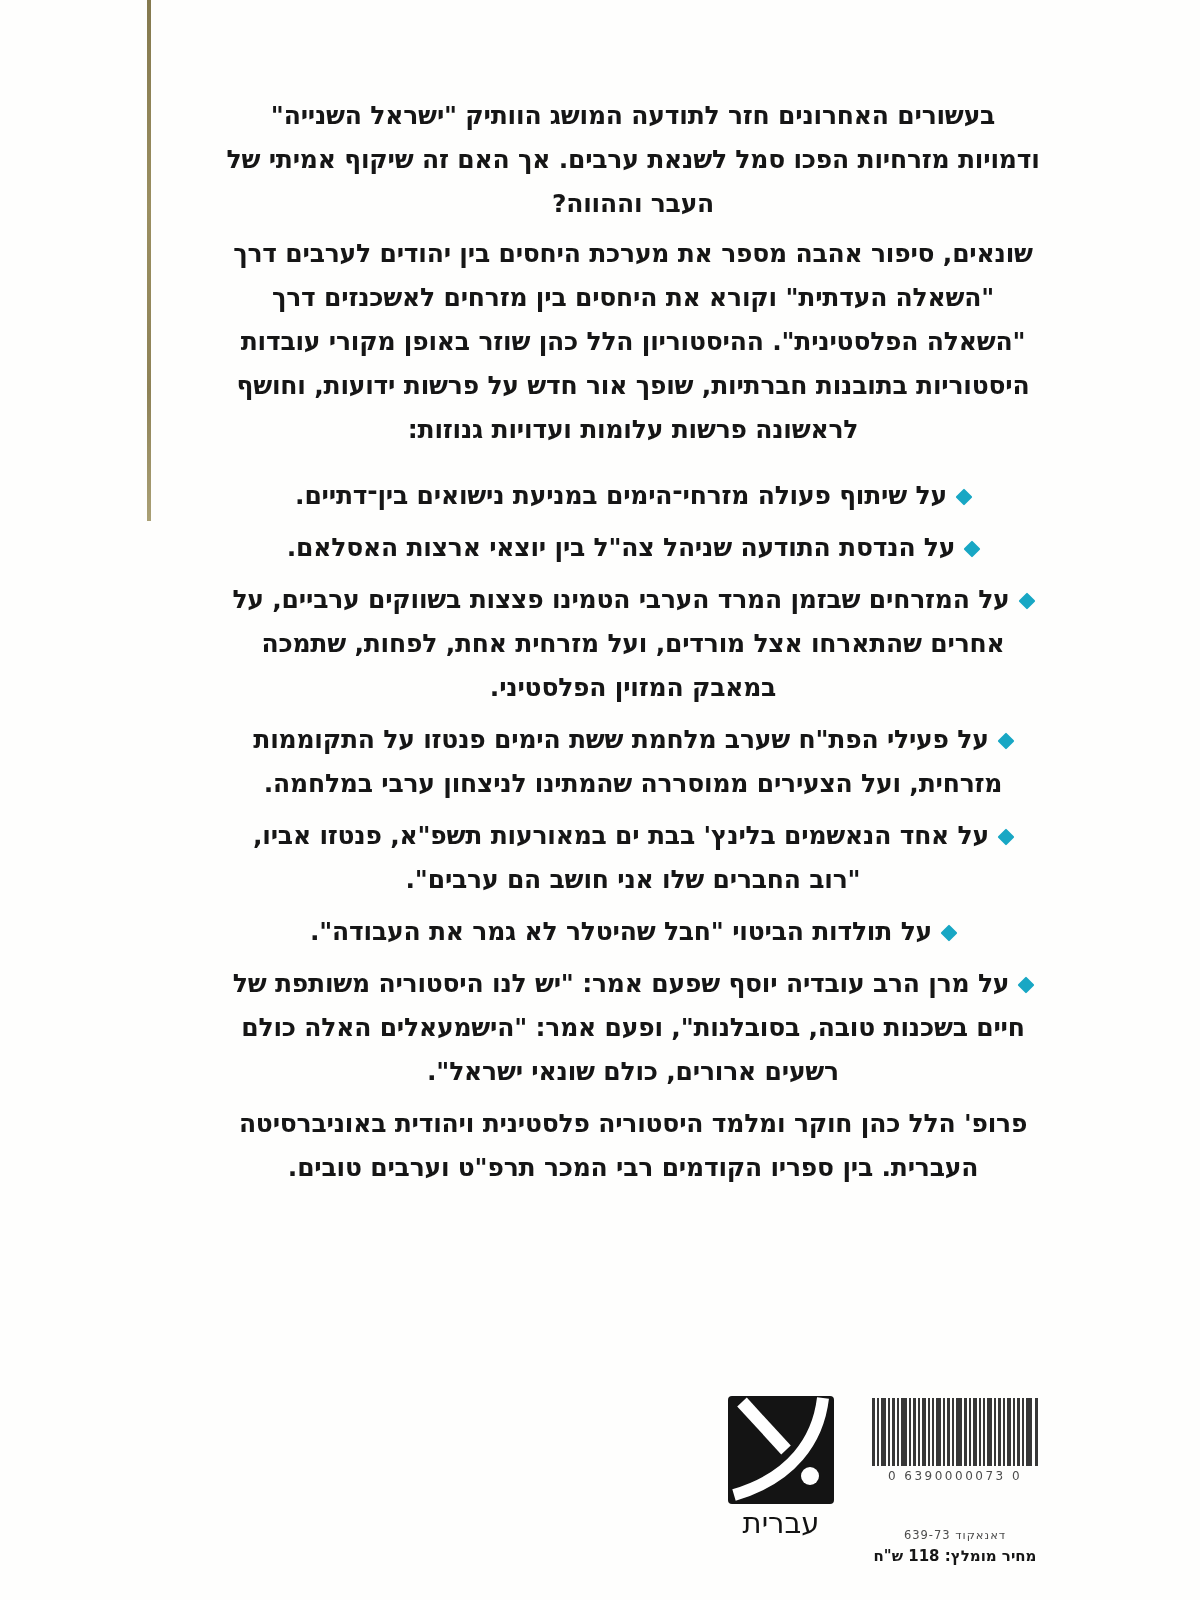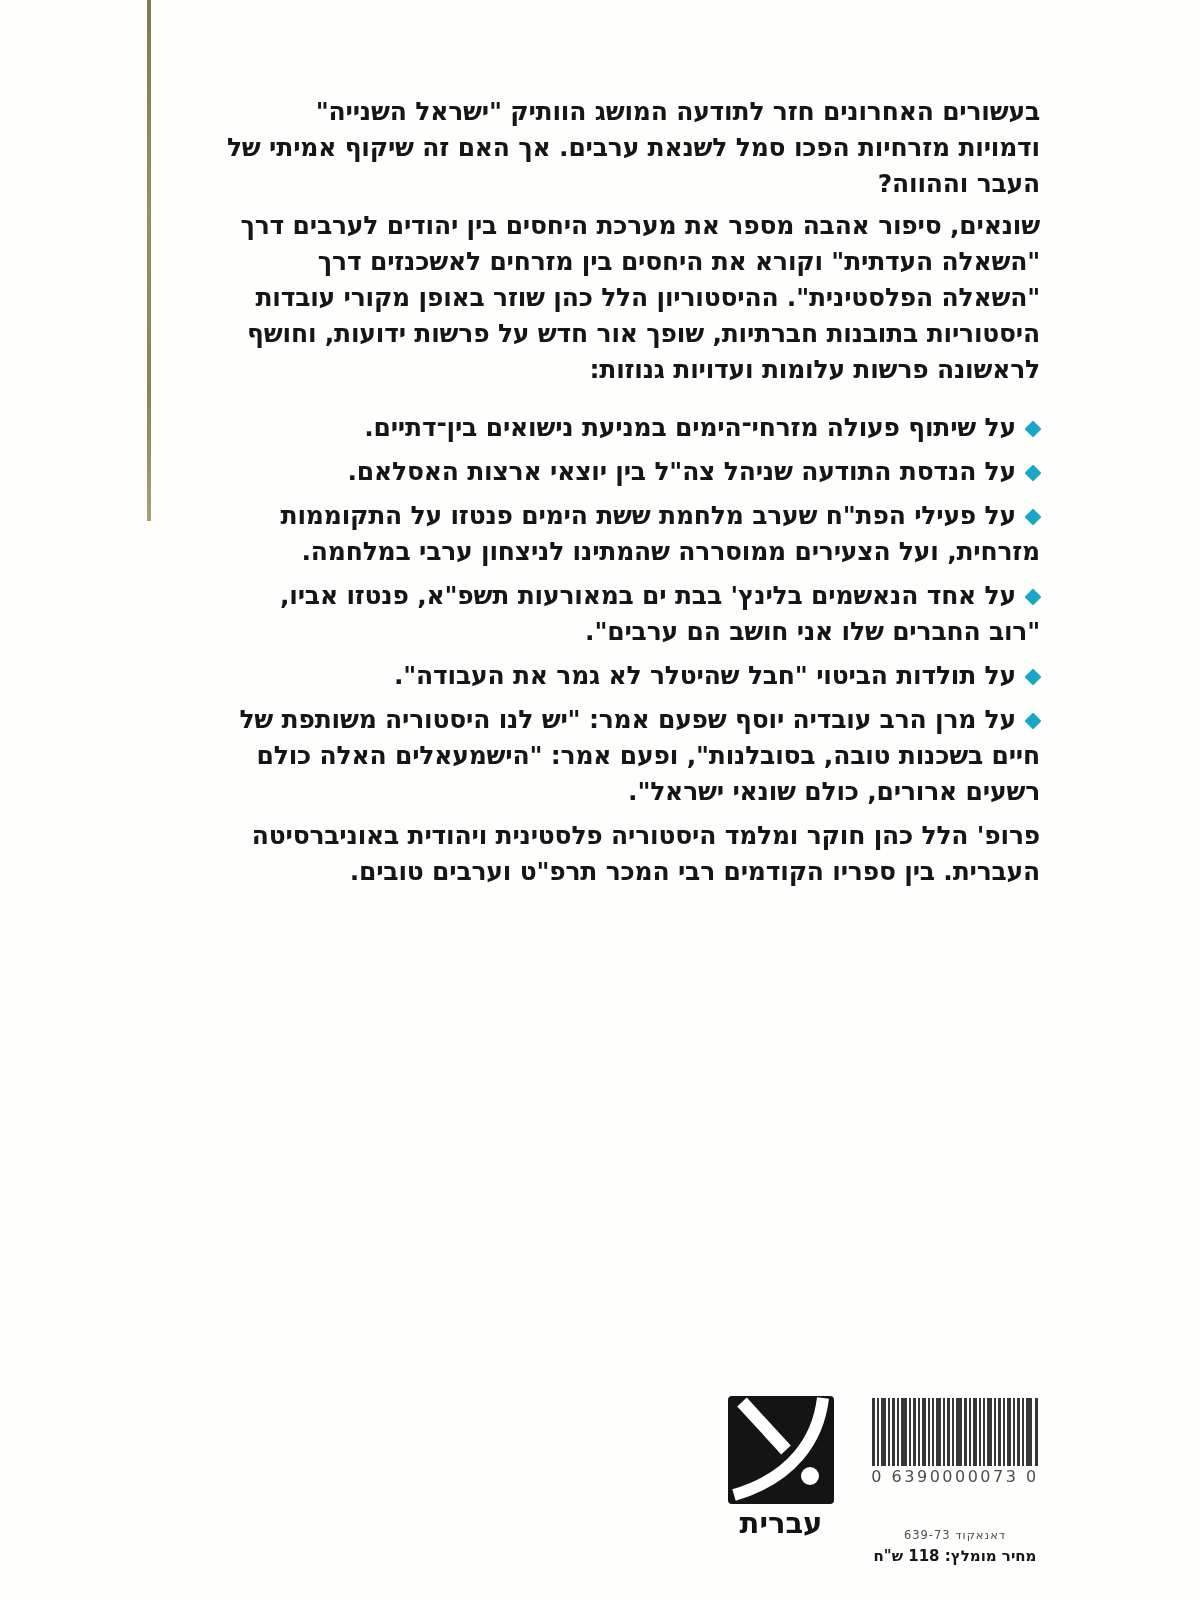--- a/index.html
+++ b/index.html
@@ -13,23 +13,23 @@
     color:#161616;
   }
   
   .spine-line{
     position:absolute;left:147px;top:0;width:4px;height:521px;
     background:linear-gradient(180deg,#6f6230 0%,#8a7c46 40%,#7b6d3a 75%,#9c905e 100%);
     opacity:.85;filter:blur(.4px);
   }
   .content{
     position:absolute;top:94px;right:160px;width:814px;
-    direction:rtl;text-align:right;
+    direction:rtl;text-align:center;
     font-weight:700;
-    font-size:25px;line-height:36px;
+    font-size:25px;line-height:44px;
     letter-spacing:-0.2px;
   }
   .para{margin:0 0 6px 0;}
   .para2{margin-bottom:22px;}
   .bullet{margin:0 0 8px 0;}
   .diamond{
     display:inline-block;width:12px;height:12px;
     background:#18a7c4;
     transform:rotate(45deg);
     margin-left:11px;margin-right:1px;
@@ -40,43 +40,44 @@
   .closing{margin-top:24px;margin-bottom:26px;}
   .author{margin-bottom:0;}
   .footer{
     position:absolute;top:1394px;right:160px;
     display:flex;flex-direction:row;gap:34px;align-items:flex-start;
     direction:ltr;
   }
   .logo-block{width:110px;text-align:center;}
   .logo-square{display:block;}
   .logo-caption{
-    direction:rtl;font-weight:700;font-size:29px;line-height:32px;color:#121212;
+    direction:rtl;font-weight:400;font-size:29px;line-height:32px;color:#121212;
     margin-top:1px;letter-spacing:0;
   }
   .barcode-block{width:170px;text-align:center;}
   .barcode{display:block;margin:4px auto 3px auto;}
-  .bc-num{font-size:16px;color:#4c4c4c;letter-spacing:2.5px;line-height:15px;}
+  .bc-num{font-size:12px;color:#4c4c4c;letter-spacing:2.5px;line-height:15px;}
   .bc-dana{direction:rtl;font-size:11.5px;color:#4c4c4c;line-height:15px;letter-spacing:1px;margin-top:44px;}
   .bc-price{direction:rtl;font-size:15px;font-weight:700;color:#161616;line-height:22px;margin-top:2px;}
 </style>
 </head>
 <body>
 
 <div class="page">
 
   <div class="spine-line"></div>
 
   <div class="content">
     <p class="para">בעשורים האחרונים חזר לתודעה המושג הוותיק "ישראל השנייה" ודמויות מזרחיות הפכו סמל לשנאת ערבים. אך האם זה שיקוף אמיתי של העבר וההווה?</p>
     <p class="para para2">שונאים, סיפור אהבה מספר את מערכת היחסים בין יהודים לערבים דרך "השאלה העדתית" וקורא את היחסים בין מזרחים לאשכנזים דרך "השאלה הפלסטינית". ההיסטוריון הלל כהן שוזר באופן מקורי עובדות היסטוריות בתובנות חברתיות, שופך אור חדש על פרשות ידועות, וחושף לראשונה פרשות עלומות ועדויות גנוזות:</p>
 
     <div class="bullets">
       <p class="bullet"><span class="diamond"></span><span>על שיתוף פעולה מזרחי־הימים במניעת נישואים בין־דתיים.</span></p>
       <p class="bullet"><span class="diamond"></span><span>על הנדסת התודעה שניהל צה"ל בין יוצאי ארצות האסלאם.</span></p>
+      <p class="bullet"><span class="diamond"></span><span>על המזרחים שבזמן המרד הערבי הטמינו פצצות בשווקים ערביים, על אחרים שהתארחו אצל מורדים, ועל מזרחית אחת, לפחות, שתמכה במאבק המזוין הפלסטיני.</span></p>
       <p class="bullet"><span class="diamond"></span><span>על פעילי הפת"ח שערב מלחמת ששת הימים פנטזו על התקוממות מזרחית, ועל הצעירים ממוסררה שהמתינו לניצחון ערבי במלחמה.</span></p>
       <p class="bullet"><span class="diamond"></span><span>על אחד הנאשמים בלינץ' בבת ים במאורעות תשפ"א, פנטזו אביו, "רוב החברים שלו אני חושב הם ערבים".</span></p>
       <p class="bullet"><span class="diamond"></span><span>על תולדות הביטוי "חבל שהיטלר לא גמר את העבודה".</span></p>
       <p class="bullet"><span class="diamond"></span><span>על מרן הרב עובדיה יוסף שפעם אמר: "יש לנו היסטוריה משותפת של חיים בשכנות טובה, בסובלנות", ופעם אמר: "הישמעאלים האלה כולם רשעים ארורים, כולם שונאי ישראל".</span></p>
     </div>
 
     <p class="para author">פרופ' הלל כהן חוקר ומלמד היסטוריה פלסטינית ויהודית באוניברסיטה העברית. בין ספריו הקודמים רבי המכר תרפ"ט וערבים טובים.</p>
   </div>
 
   <div class="footer">

